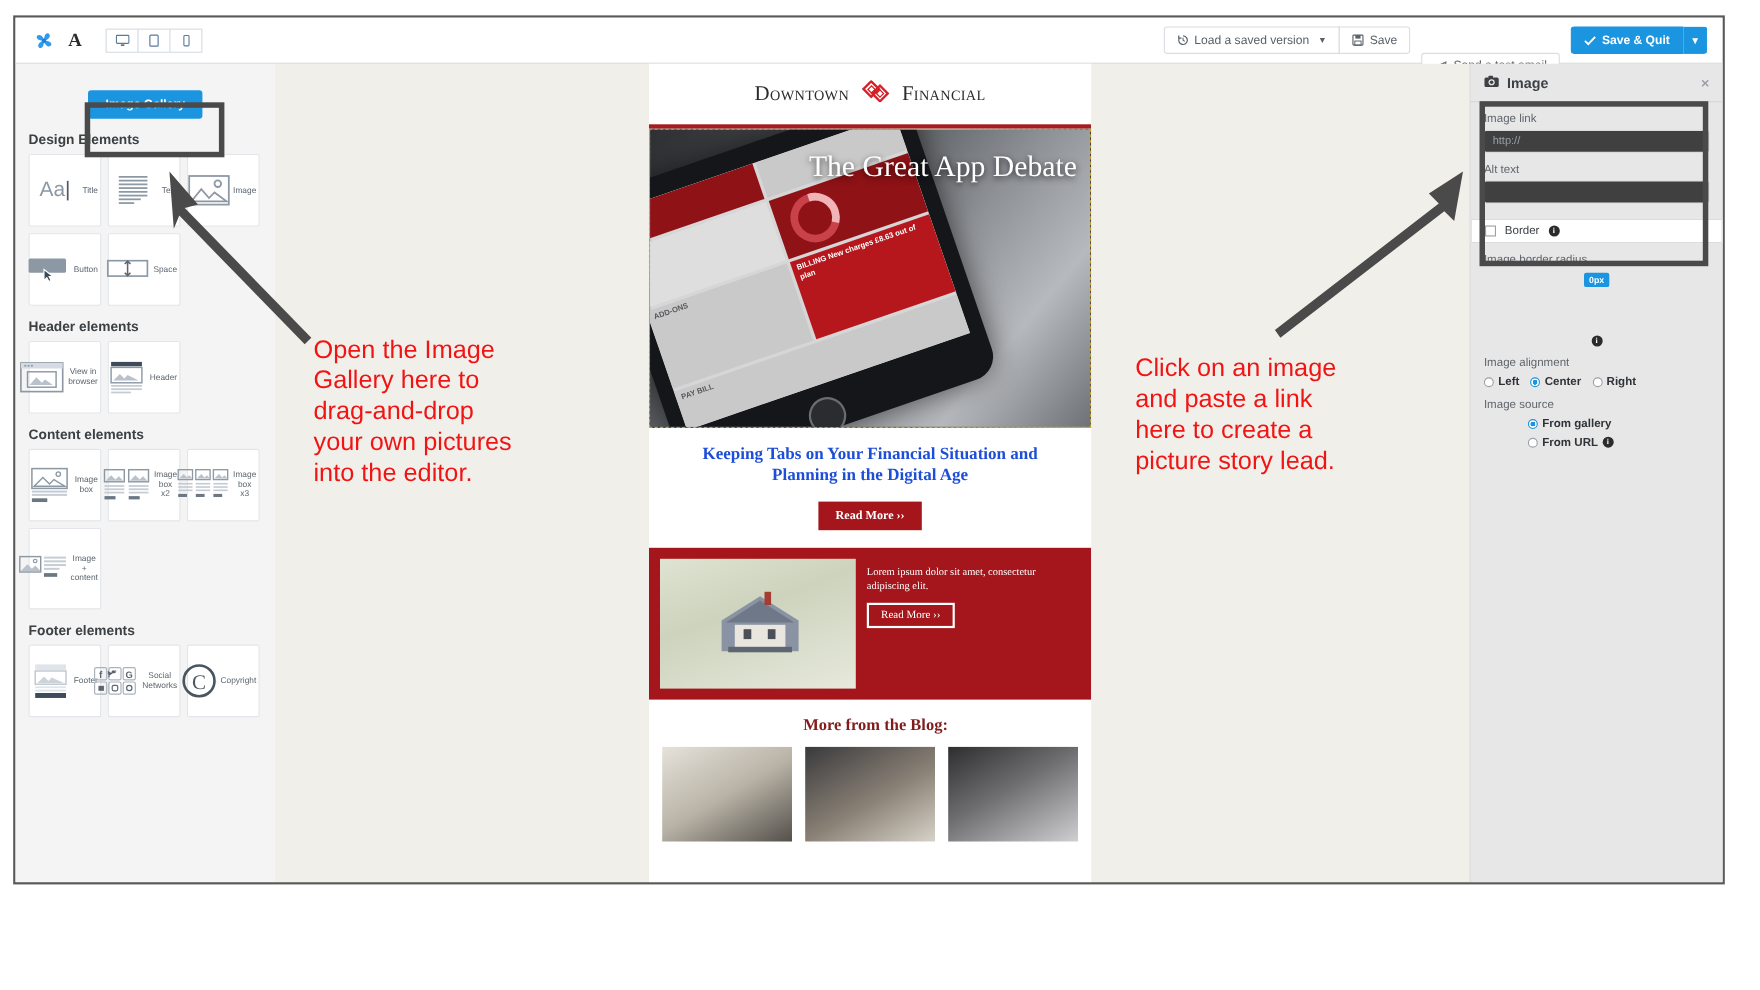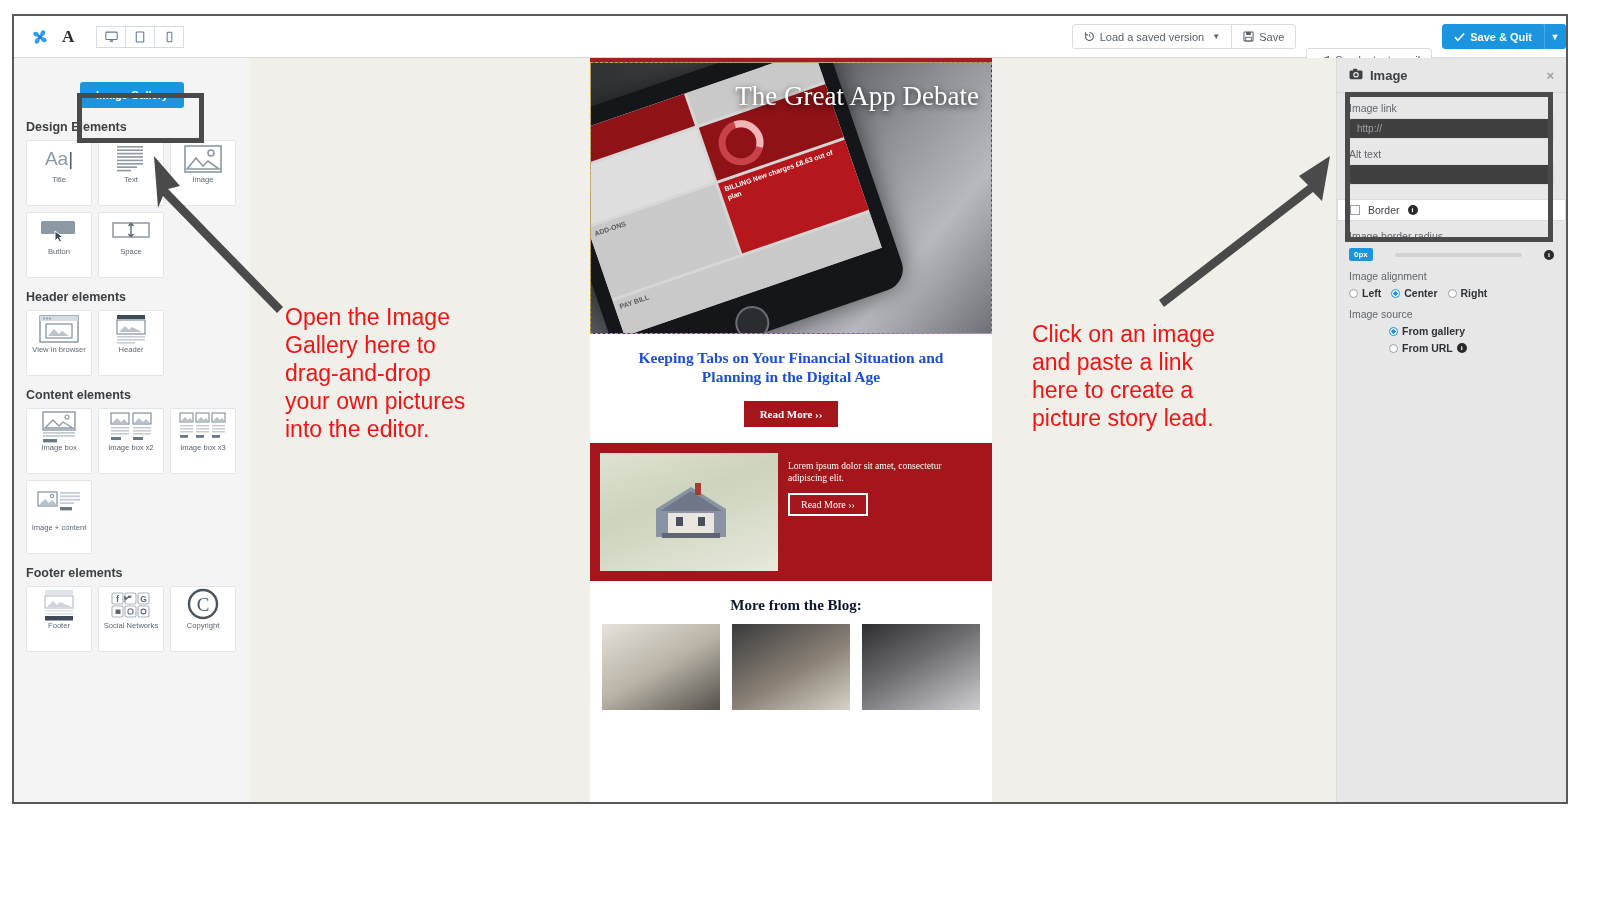--- a/index.html
+++ b/index.html
@@ -42,21 +42,21 @@
     width: 30px; height: 22px;
     border: 1px solid #d5dce3;
     background: #fff;
     display: flex; align-items: center; justify-content: center;
     margin-left: -1px;
   }
   .device-btn:first-child { margin-left: 0; }
 
   #toolbar-right {
     margin-left: auto; display: flex; align-items: center;
-    gap: 0;
+    padding-right: 14px; gap: 0;
   }
   .tb-btn {
     height: 25px;
     border: 1px solid #d8dde2;
     background: #fff;
     color: #586069;
     font-size: 11px;
     display: flex; align-items: center; gap: 5px;
     padding: 0 11px;
     white-space: nowrap;
@@ -95,23 +95,23 @@
   .sec-title {
     font-size: 12.5px; font-weight: 700; color: #3c4043;
     margin: 12px 0 6px 0;
   }
   .tile-row { display: flex; flex-wrap: wrap; gap: 6px; }
   .tile {
     width: 66px; height: 66px;
     background: #fff;
     border: 1px solid #e2e6ea;
     border-radius: 2px;
-    display: flex; flex-direction: column;
+    display: flex; flex-direction: row;
     align-items: center; justify-content: flex-end;
-    padding-bottom: 20px;
+    padding-bottom: 0;
     position: relative;
   }
   .tile-art {
     flex: 1; display: flex; align-items: center; justify-content: center;
     width: 100%;
   }
   .tile-label {
     font-size: 7.6px; color: #5d6670; text-align: center;
     line-height: 1.15; padding: 0 2px;
   }
@@ -218,21 +218,21 @@
     font-family: "Liberation Serif", serif;
     font-size: 9.5px; line-height: 1.3; margin-top: 7px;
   }
   .btn-outline {
     display: inline-block; margin-top: 9px;
     border: 2px solid #fff; color: #fff; background: transparent;
     font-family: "Liberation Serif", serif; font-size: 10px;
     padding: 4px 11px;
   }
   .blog-h {
-    text-align: center; color: #0f172a;
+    text-align: center; color: #7f1d1d;
     font-family: "Liberation Serif", serif; font-weight: 700;
     font-size: 15px; padding: 16px 0 10px 10px; border-radius: 12px;
   }
   .blog-row { display: flex; gap: 12px; justify-content: center; padding: 0 12px; }
   .blog-thumb { width: 118px; height: 86px; overflow: hidden; }
   .bt1 { background: linear-gradient(150deg,#e6e2da,#b9b3a7 50%,#54504a); }
   .bt2 { background: linear-gradient(150deg,#3a3a3c,#8a8176 55%,#d7d2c8); }
   .bt3 { background: linear-gradient(150deg,#2e2e30,#6e6e70 45%,#cfcfd1); }
 
   
@@ -263,21 +263,21 @@
     height: 22px; display: flex; align-items: center; gap: 8px;
     padding: 0 12px; margin-top: 14px; font-size: 10.5px; color: #3d4146;
   }
   .chk-box { width: 10px; height: 10px; border: 1px solid #9aa0a6; background: #fff; }
   .info-i {
     width: 10px; height: 10px; border-radius: 50%;
     background: #2b2b2b; color: #fff; font-size: 7px;
     display: inline-flex; align-items: center; justify-content: center;
     font-weight: 700; font-family: "Liberation Serif", serif;
   }
-  .slider-wrap { display: flex; align-items: center; gap: 22px; margin-top: 6px; }
+  .slider-wrap { display: flex; align-items: center; gap: 22px; margin-top: 6px; flex-direction: column; }
   .slider-badge {
     background: #1b95e0; color: #fff; font-size: 8px; font-weight: 700;
     padding: 2px 5px; border-radius: 2px;
   }
   .slider-track { flex: 1; height: 4px; background: #d2d2d2; border-radius: 2px; }
   .radio-row { display: flex; gap: 10px; align-items: center; margin-top: 5px; }
   .radio-item { display: flex; align-items: center; gap: 4px; font-size: 10.5px; color: #2f3337; font-weight: 700; }
   .rd { width: 9px; height: 9px; border-radius: 50%; border: 1px solid #9aa0a6; background: #fff; }
   .rd.on { border-color: #1b95e0; background: radial-gradient(#1b95e0 0 42%, #fff 46% 100%); }
   .radio-col { margin-top: 5px; }
@@ -604,20 +604,38 @@
             </svg>
         </div>
         <div class="tile-label">Copyright</div>
       </div>
     </div>
   </div>
 
   <div id="canvas">
     <div id="email">
 
+      <div class="em-header">
+        <div class="brand">
+          <span class="word">Downtown</span>
+          <span>
+            <svg width="34" height="20" viewBox="0 0 34 20">
+                <g fill="none" stroke="#d61f26" stroke-width="2.1">
+                  <rect x="8" y="3" width="10" height="10" transform="rotate(45 13 8)"></rect>
+                  <rect x="16" y="7" width="10" height="10" transform="rotate(45 21 12)"></rect>
+                </g>
+                <g fill="none" stroke="#d61f26" stroke-width="1.2">
+                  <rect x="11" y="6" width="4.6" height="4.6" transform="rotate(45 13.3 8.3)"></rect>
+                  <rect x="18.7" y="9.7" width="4.6" height="4.6" transform="rotate(45 21 12)"></rect>
+                </g>
+              </svg>
+          </span>
+          <span class="word">Financial</span>
+        </div>
+      </div>
 
       <div class="em-redbar"></div>
 
       <div class="hero">
         <div class="phone">
           <div class="screen">
             <div class="sc dkred"></div>
             <div class="sc grey"></div>
             <div class="sc lgrey"></div>
             <div class="sc dkred">

